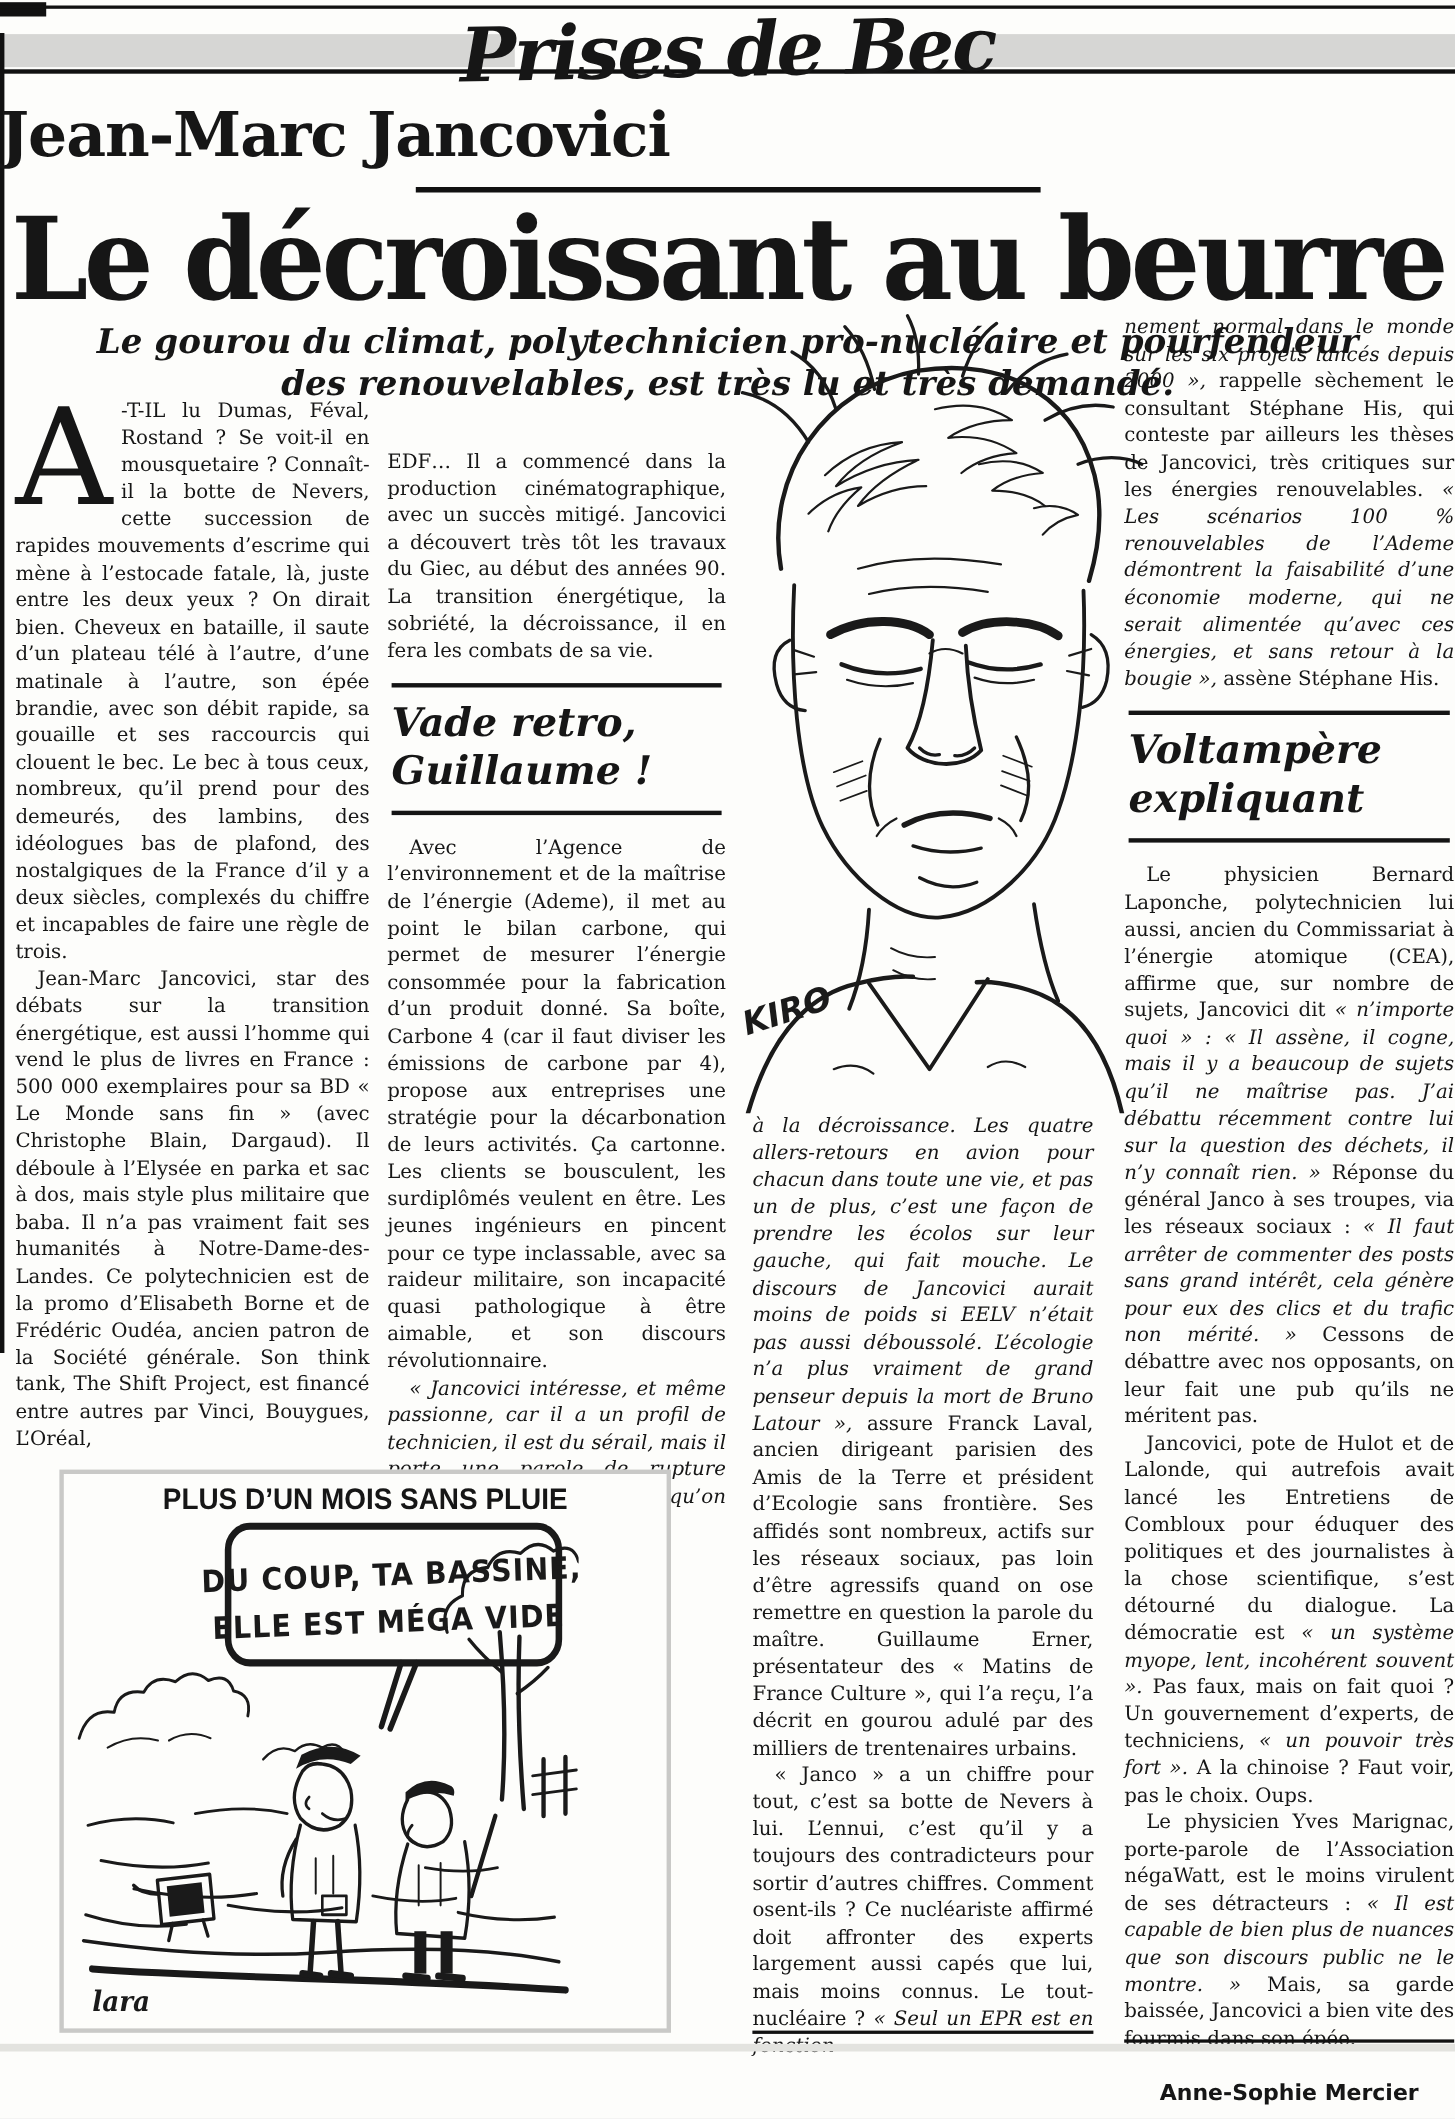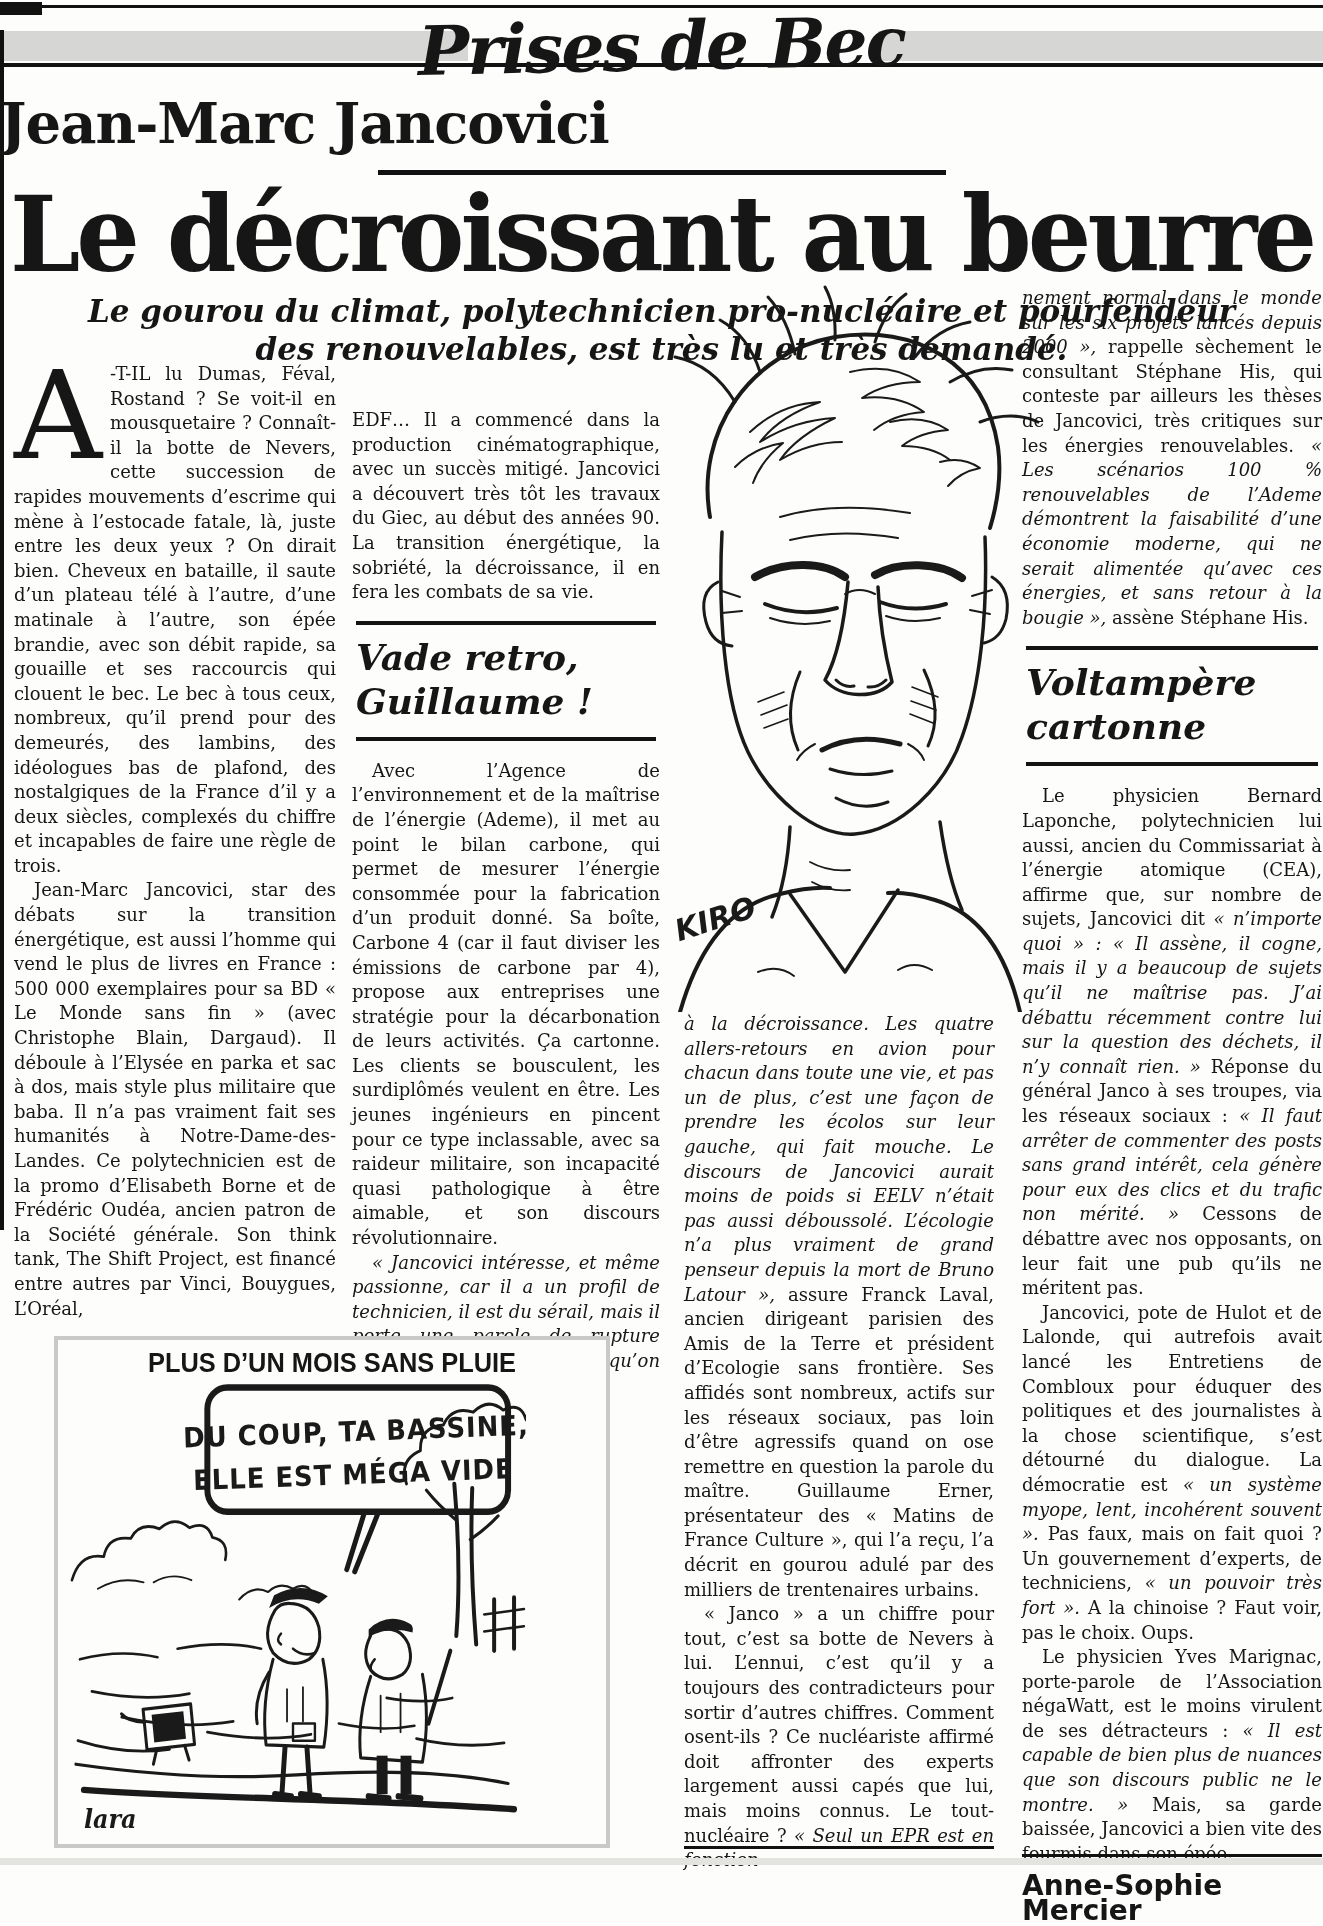--- a/index.html
+++ b/index.html
@@ -38,22 +38,22 @@
   #col1 { left:14px;  top:362px;  width:322px; }
   #col2 { left:352px; top:362px;  width:308px;margin-top:46px; }
   #col3 { left:684px; top:1012px; width:310px; }
   #col4 { left:1022px;top:286px;  width:300px; }
   .dropcap { float:left; font-size:122px; line-height:96px; margin:6px 8px 0 0; }
   .subhead {
     margin:16px 4px 18px; border-top:4px solid #141414; border-bottom:4px solid #141414;
     padding:10px 0 14px; font-style:italic; font-weight:bold;
     font-size:36px; line-height:44px;
   }
-  .byline { margin-top:8px; text-align:left;
-    font-family:"DejaVu Sans","Liberation Sans",sans-serif; font-weight:bold; font-size:28px; }
+  .byline { margin-top:24px; text-align:center;
+    font-family:"DejaVu Sans","Liberation Sans",sans-serif; font-weight:bold; font-size:20px; }
 
   .col3-rule { position:absolute; left:684px; top:1846px; width:310px; height:3px; background:#111; }
   .col4-rule { position:absolute; left:1022px; top:1854px; width:300px; height:3px; background:#111; }
   .scan-strip { position:absolute; left:0; top:1858px; width:1323px; height:7px; background:#e3e3df; }
 
   
   .portrait { position:absolute; left:640px; top:282px; width:420px; height:730px; }
   .portrait svg { display:block; }
 
   
@@ -176,21 +176,21 @@
 
   <div class="col" id="col3">
     <p><span class="it">à la décroissance. Les quatre allers-retours en avion pour chacun dans toute une vie, et pas un de plus, c’est une façon de prendre les écolos sur leur gauche, qui fait mouche. Le discours de Jancovici aurait moins de poids si EELV n’était pas aussi déboussolé. L’écologie n’a plus vraiment de grand penseur depuis la mort de Bruno Latour »,</span> <span>assure Franck Laval, ancien dirigeant parisien des Amis de la Terre et président d’Ecologie sans frontière. Ses affidés sont nombreux, actifs sur les réseaux sociaux, pas loin d’être agressifs quand on ose remettre en question la parole du maître. Guillaume Erner, présentateur des « Matins de France Culture », qui l’a reçu, l’a décrit en gourou adulé par des milliers de trentenaires urbains.</span></p>
     <p class="ind"><span>« Janco » a un chiffre pour tout, c’est sa botte de Nevers à lui. L’ennui, c’est qu’il y a toujours des contradicteurs pour sortir d’autres chiffres. Comment osent-ils ? Ce nucléariste affirmé doit affronter des experts largement aussi capés que lui, mais moins connus. Le tout-nucléaire ?</span> <span class="it">« Seul un EPR est en fonction-</span></p>
   </div>
 
   <div class="col" id="col4">
     <p><span class="it">nement normal dans le monde sur les six projets lancés depuis 2000 »,</span> <span>rappelle sèchement le consultant Stéphane His, qui conteste par ailleurs les thèses de Jancovici, très critiques sur les énergies renouvelables.</span> <span class="it">« Les scénarios 100 % renouvelables de l’Ademe démontrent la faisabilité d’une économie moderne, qui ne serait alimentée qu’avec ces énergies, et sans retour à la bougie »,</span> <span>assène Stéphane His.</span></p>
     <div class="subhead">
       <div>Voltampère</div>
-      <div>cartonne</div>
+      <div>expliquant</div>
     </div>
     <p class="ind"><span>Le physicien Bernard Laponche, polytechnicien lui aussi, ancien du Commissariat à l’énergie atomique (CEA), affirme que, sur nombre de sujets, Jancovici dit</span> <span class="it">« n’importe quoi » :</span> <span class="it">« Il assène, il cogne, mais il y a beaucoup de sujets qu’il ne maîtrise pas. J’ai débattu récemment contre lui sur la question des déchets, il n’y connaît rien. »</span> <span>Réponse du général Janco à ses troupes, via les réseaux sociaux :</span> <span class="it">« Il faut arrêter de commenter des posts sans grand intérêt, cela génère pour eux des clics et du trafic non mérité. »</span> <span>Cessons de débattre avec nos opposants, on leur fait une pub qu’ils ne méritent pas.</span></p>
     <p class="ind"><span>Jancovici, pote de Hulot et de Lalonde, qui autrefois avait lancé les Entretiens de Combloux pour éduquer des politiques et des journalistes à la chose scientifique, s’est détourné du dialogue. La démocratie est</span> <span class="it">« un système myope, lent, incohérent souvent ».</span> <span>Pas faux, mais on fait quoi ? Un gouvernement d’experts, de techniciens,</span> <span class="it">« un pouvoir très fort ».</span> <span>A la chinoise ? Faut voir, pas le choix. Oups.</span></p>
     <p class="ind"><span>Le physicien Yves Marignac, porte-parole de l’Association négaWatt, est le moins virulent de ses détracteurs :</span> <span class="it">« Il est capable de bien plus de nuances que son discours public ne le montre. »</span> <span>Mais, sa garde baissée, Jancovici a bien vite des fourmis dans son épée.</span></p>
     <div class="byline">Anne-Sophie Mercier</div>
   </div>
 
   <div class="cartoon">
     <div class="cartoon-title">PLUS D’UN MOIS SANS PLUIE</div>
     <svg viewBox="0 0 470 428" width="468" height="458" preserveAspectRatio="none">

